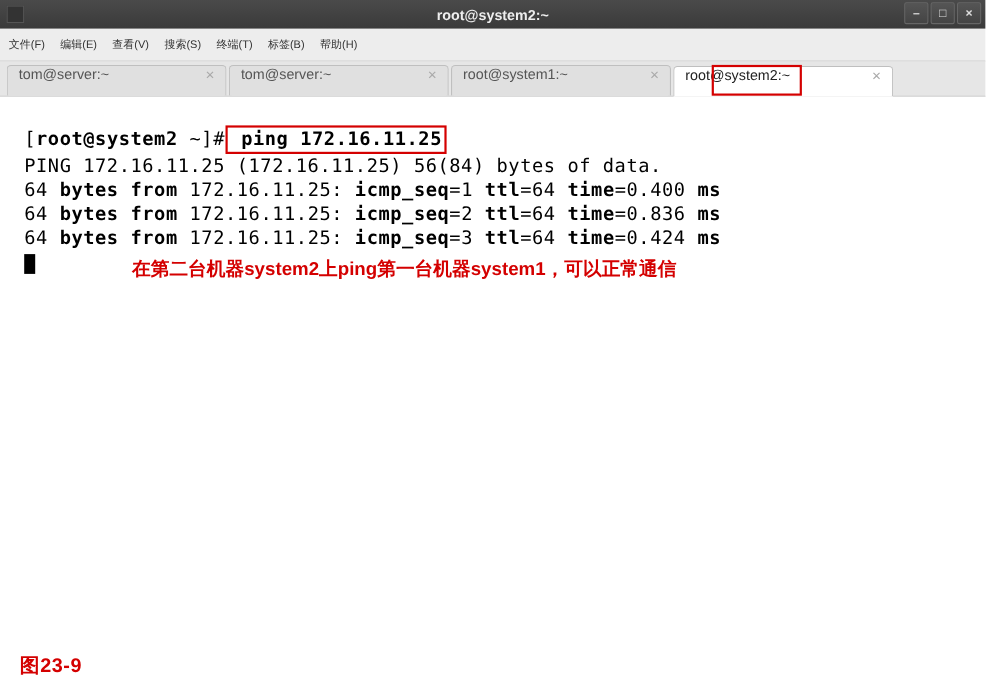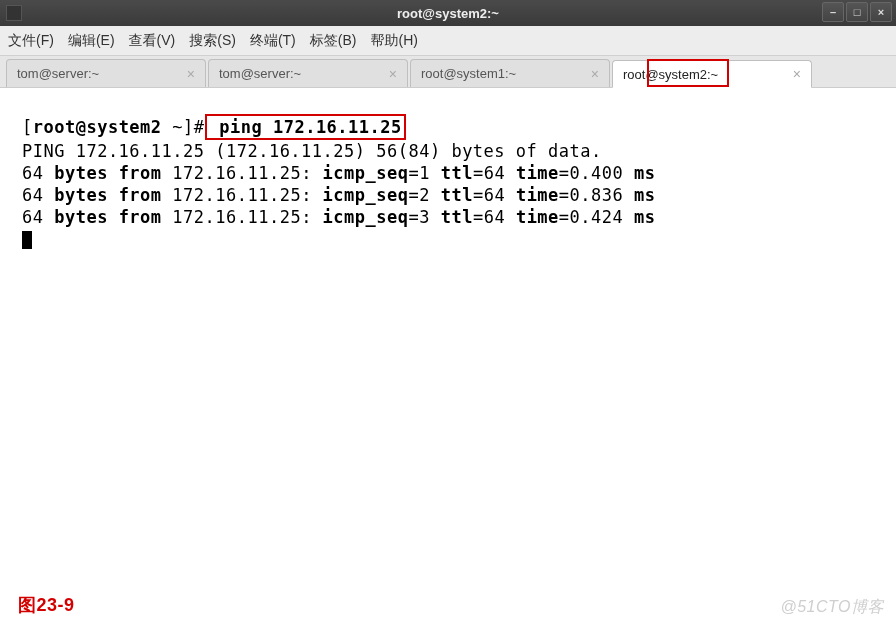--- a/index.html
+++ b/index.html
@@ -52,42 +52,41 @@
     cursor: pointer;
   }
   .menubar {
     height: 30px;
     background: #ededed;
     border-bottom: 1px solid #d0d0d0;
     display: flex;
     align-items: center;
     padding: 0 8px;
     gap: 14px;
-    font-size: 14px;
+    font-size: 10px;
     color: #333;
   }
   .menu-item { cursor: pointer; }
   .tabbar {
     height: 32px;
     background: #e6e6e6;
     border-bottom: 1px solid #ccc;
     display: flex;
     align-items: flex-end;
     padding: 0 6px;
     gap: 0;
   }
   .tab {
     height: 28px;
     padding: 0 10px;
     background: #e0e0e0;
     border: 1px solid #bfbfbf;
     border-bottom: none;
     border-radius: 4px 4px 0 0;
     display: flex;
-    align-items: center;
     gap: 12px;
     font-size: 13px;
     color: #555;
     cursor: pointer;
     min-width: 200px;
     justify-content: space-between;
     margin-right: 2px;
     position: relative;
   }
   .tab.active {
@@ -203,15 +202,15 @@
 </div>
 
 <div class="terminal">
 <span>[</span><span class="bold">root@system2</span><span> ~]#</span><span class="highlight-cmd bold"><span> ping 172.16.11.25</span></span>
 <span>PING 172.16.11.25 (172.16.11.25) 56(84) bytes of data.</span>
 <span>64 </span><span class="bold">bytes from</span><span> 172.16.11.25: </span><span class="bold">icmp_seq</span><span>=1 </span><span class="bold">ttl</span><span>=64 </span><span class="bold">time</span><span>=0.400 </span><span class="bold">ms</span>
 <span>64 </span><span class="bold">bytes from</span><span> 172.16.11.25: </span><span class="bold">icmp_seq</span><span>=2 </span><span class="bold">ttl</span><span>=64 </span><span class="bold">time</span><span>=0.836 </span><span class="bold">ms</span>
 <span>64 </span><span class="bold">bytes from</span><span> 172.16.11.25: </span><span class="bold">icmp_seq</span><span>=3 </span><span class="bold">ttl</span><span>=64 </span><span class="bold">time</span><span>=0.424 </span><span class="bold">ms</span>
 <span class="cursor-block"></span>
 
+  <div class="annotation" style="left:120px; top:146px;">在第二台机器system2上ping第一台机器system1，可以正常通信</div>
   <div class="figure-label">图23-9</div>
-  <div class="watermark">@51CTO博客</div>
 </div>
 
 </body></html>

